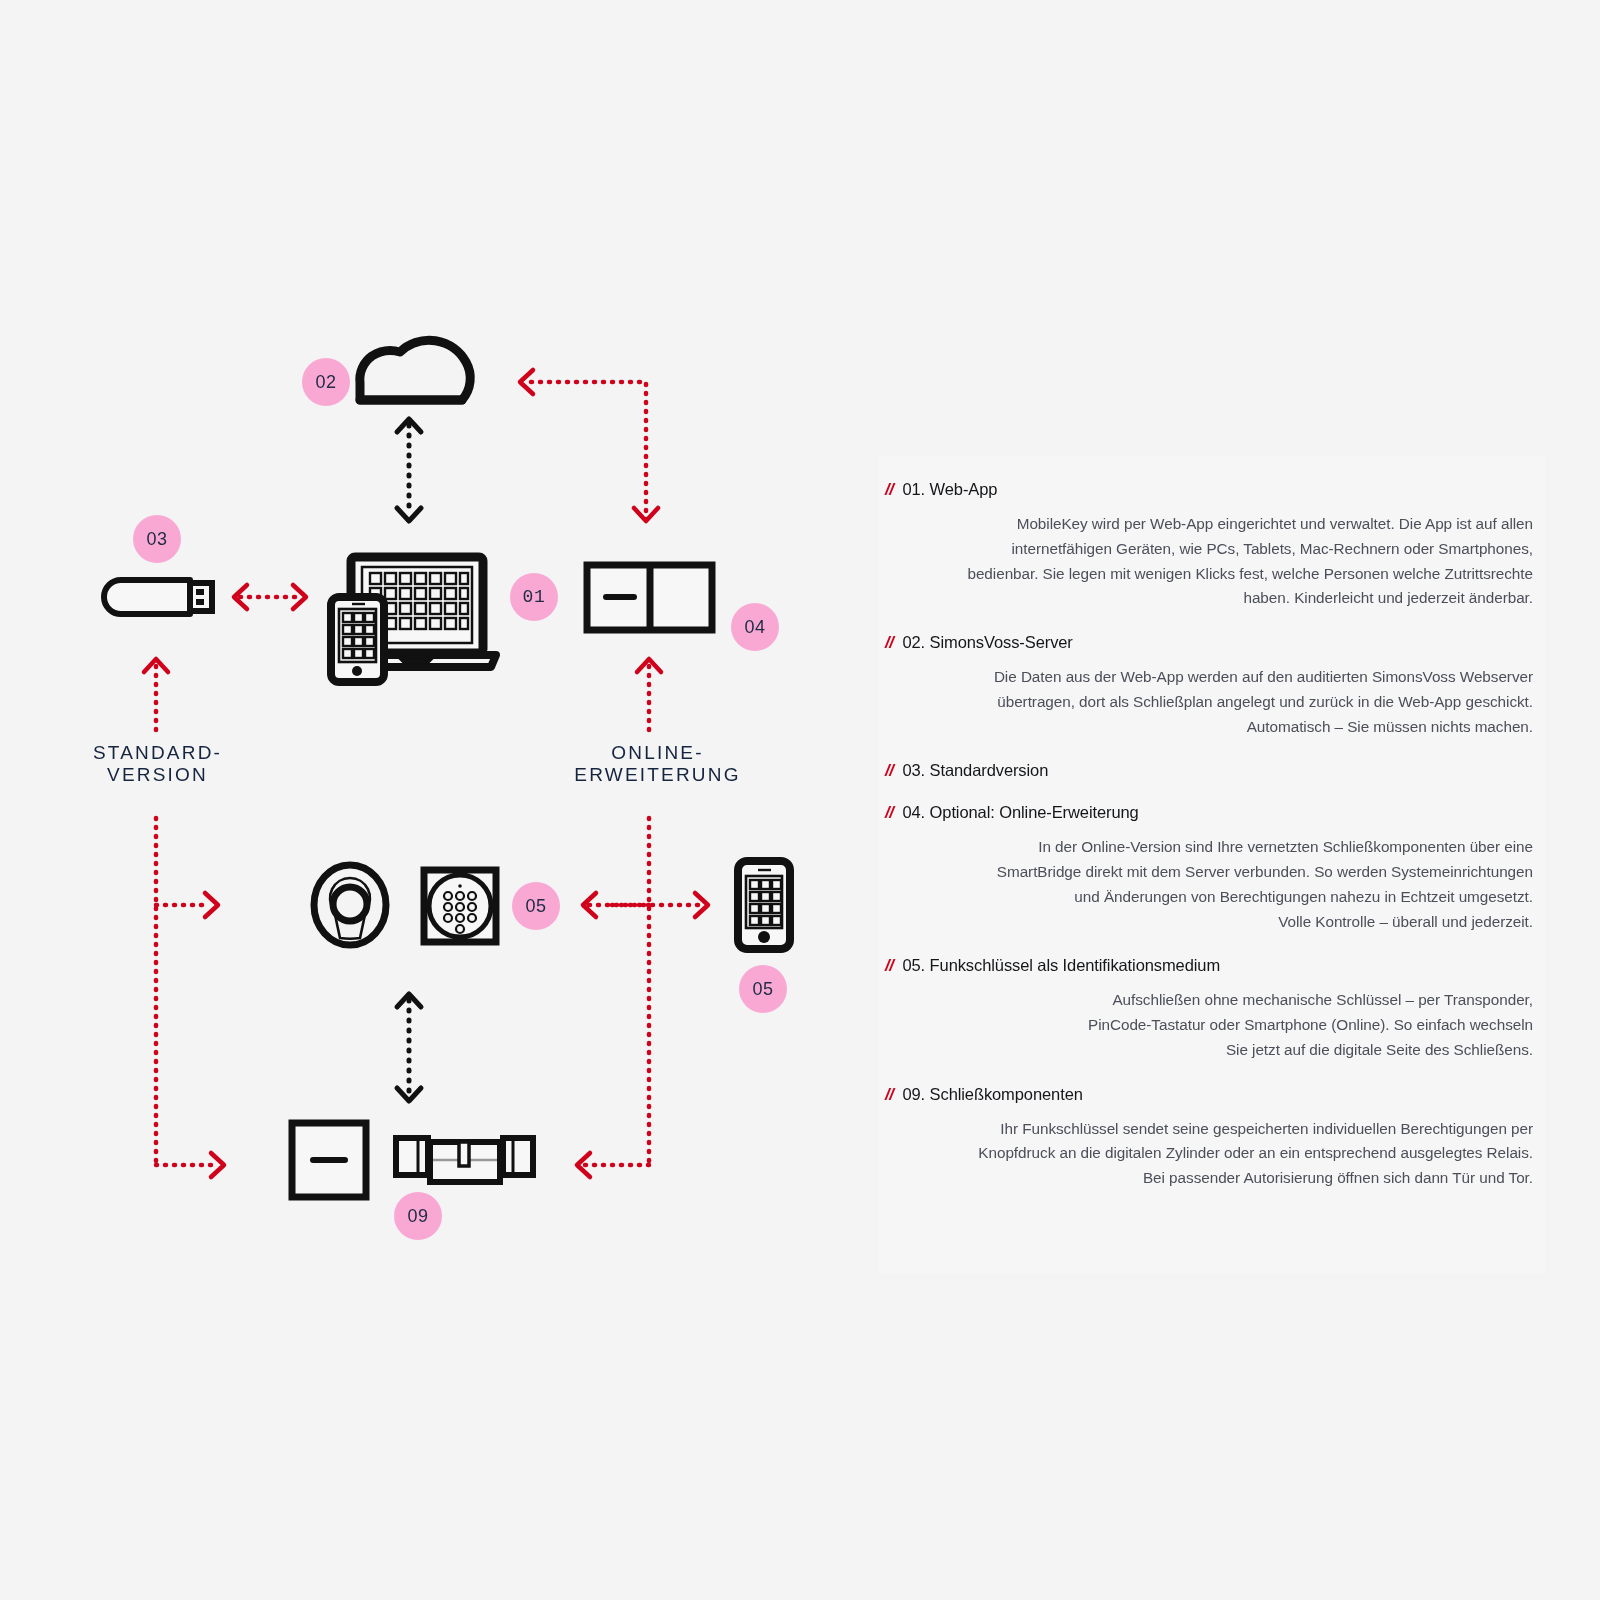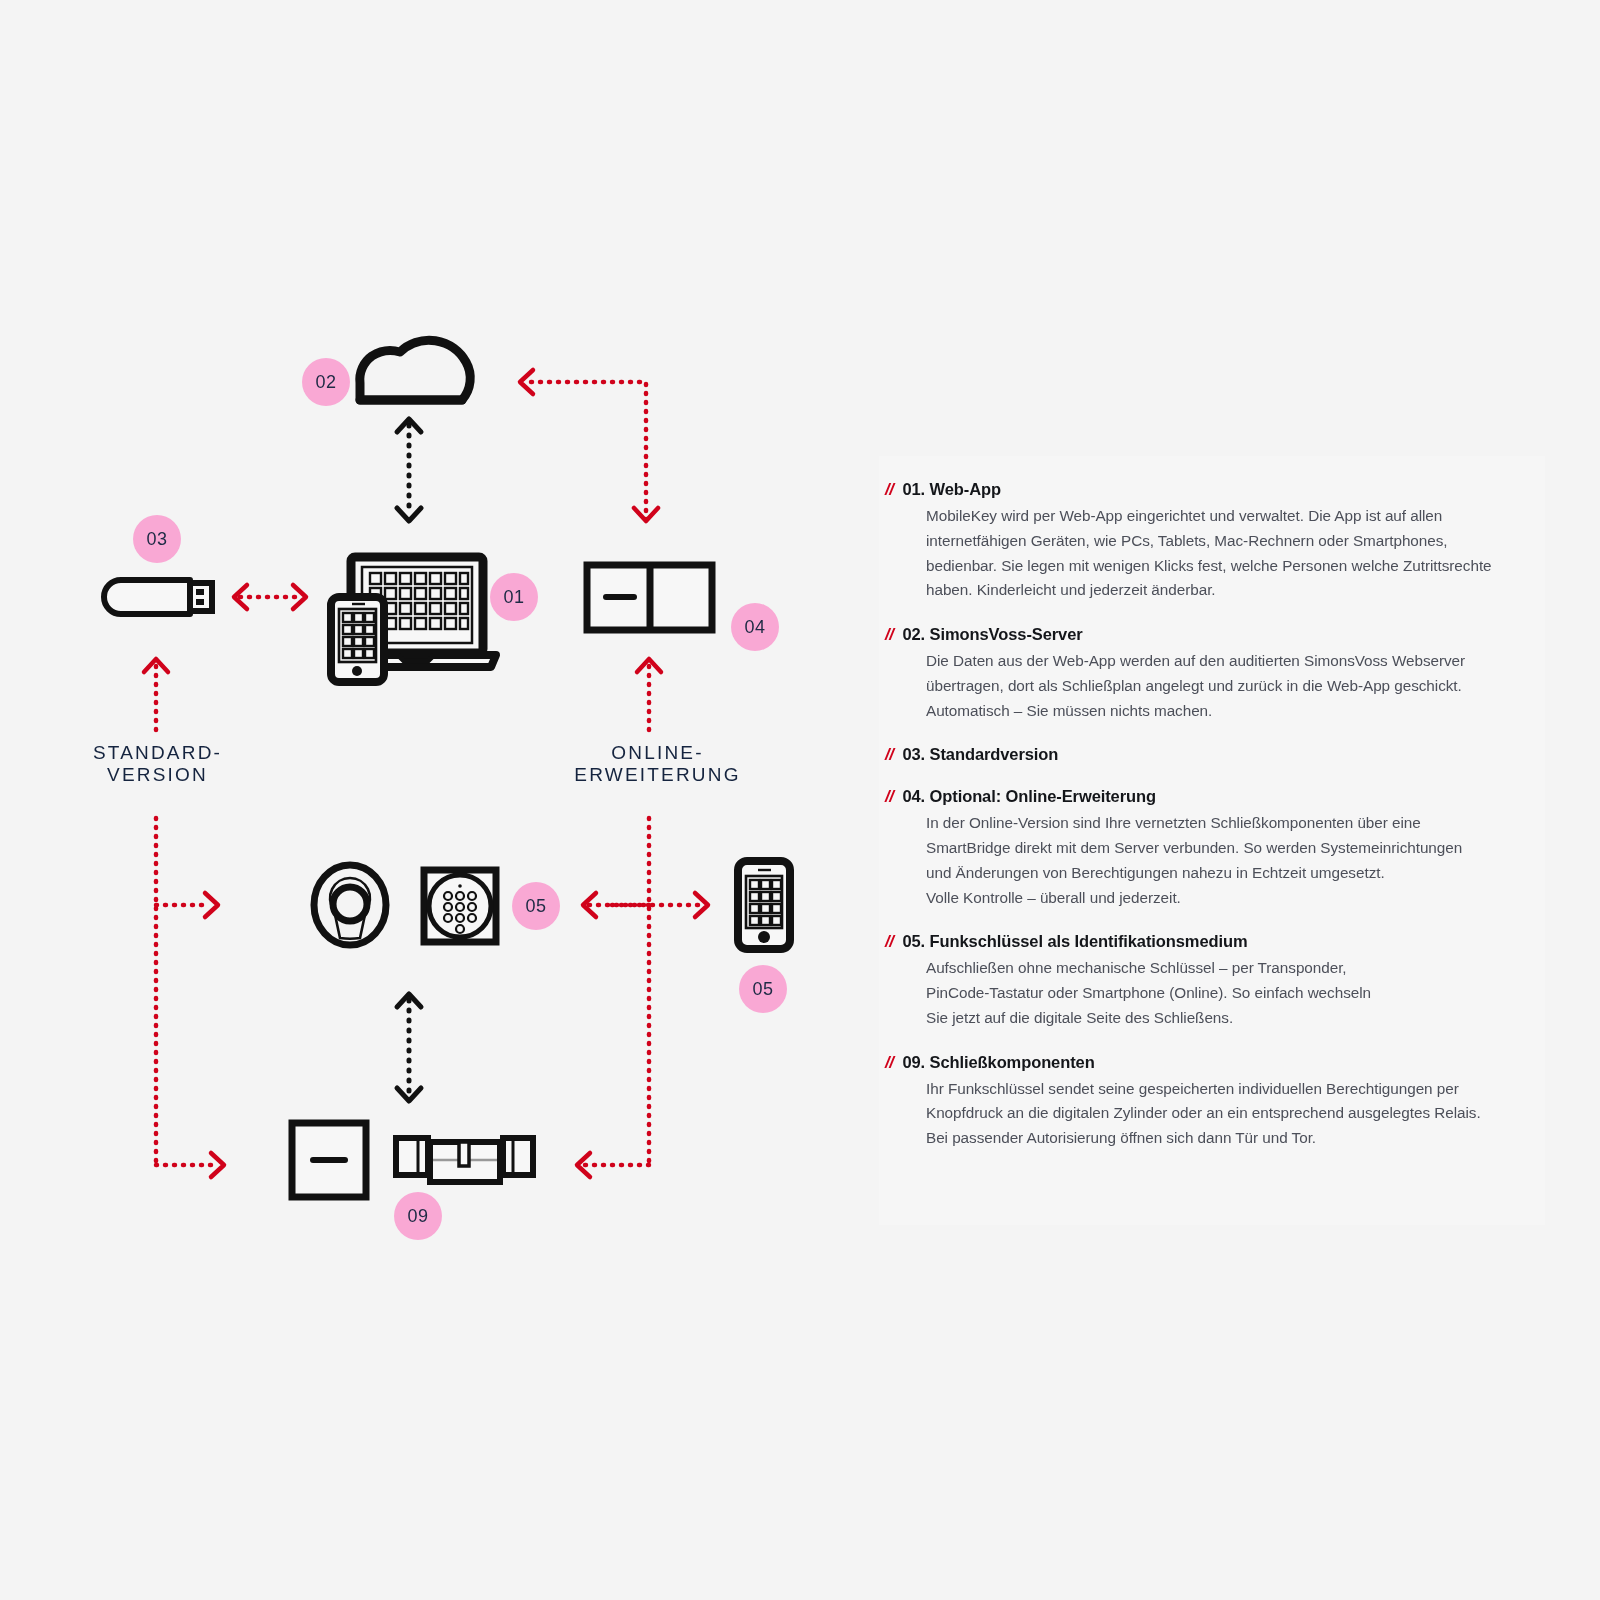--- a/index.html
+++ b/index.html
@@ -34,21 +34,21 @@
     position:absolute;
     width:48px;height:48px;border-radius:50%;
     background:#f9a8d4;
     color:#1E2B45;
     font-size:18px;
     letter-spacing:0.6px;
     display:flex;align-items:center;justify-content:center;
   }
   #badge-02{left:302px;top:358px;}
   #badge-03{left:133px;top:515px;}
-  #badge-01{left:490px;top:573px;}
+  #badge-01{left:510px;top:573px;font-family:Liberation Mono, monospace;}
   #badge-04{left:731px;top:603px;}
   #badge-05a{left:512px;top:882px;}
   #badge-05b{left:739px;top:965px;}
   #badge-06{left:394px;top:1192px;}
 
   
   #text-panel{
     position:absolute;
     left:879px;top:456px;
     width:666px;
@@ -66,31 +66,32 @@
     color:#D0021B;
     font-size:17px;
     font-weight:700;
     letter-spacing:-0.5px;
     margin-right:9px;
     font-style:italic;
   }
   .block-title{
     color:#14161A;
     font-size:16.5px;
-    font-weight:700;
+    font-weight:400;
     letter-spacing:-0.1px;
   }
   .block-body{
-    margin:4px;
+    margin:12px;
     padding-left:43px;
     color:#4C4F59;
     font-size:15.3px;
     line-height:1.62;
     letter-spacing:-0.05px;
     white-space:pre-line;
+    text-align:right;
   }
 </style>
 </head>
 <body>
 
 <div class="stage">
 
   <svg id="diagram-svg" viewBox="0 0 1600 1600">
     <defs>
       <g id="arrowhead-r">

